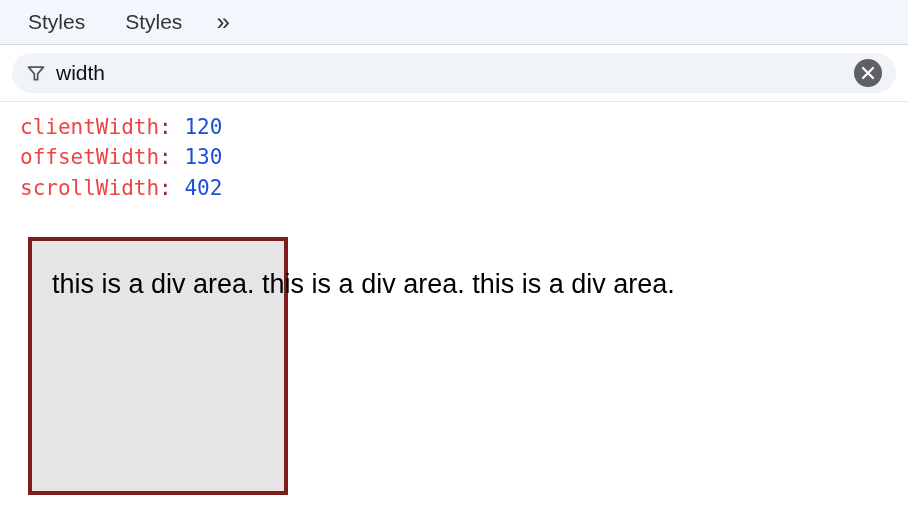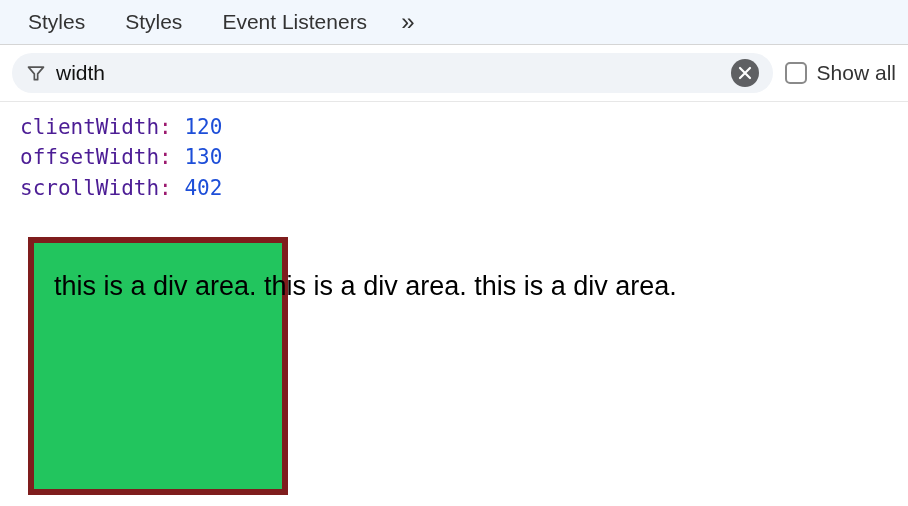--- a/index.html
+++ b/index.html
@@ -104,75 +104,70 @@
   .props {
     padding: 10px 20px;
     font-family: Menlo, Consolas, monospace;
     font-size: 21px;
     line-height: 1.45;
   }
   .prop-row {
     white-space: nowrap;
   }
   .prop-key {
-    color: #4c1d95;
+    color: #ef4444;
   }
   .colon {
     color: #9c1a6f;
   }
   .prop-val {
     color: #1d4ed8;
   }
   .demo-area {
     padding: 24px 0 0 28px;
   }
   .demo-box {
     width: 260px;
     height: 258px;
-    border: 6px solid #7f1d1d;
-    background: #22c55e;
+    border: 4px solid #7f1d1d;
+    background: #e5e5e5;
     overflow: visible;
     position: relative;
   }
   .demo-text {
     position: absolute;
     left: 20px;
     top: 28px;
     font-size: 27px;
     color: #000;
     white-space: nowrap;
     font-family: -apple-system, BlinkMacSystemFont, "Segoe UI", Helvetica, Arial, sans-serif;
   }
 </style>
 </head>
 <body>
 
 <div class="tabs">
   <div class="tab">Styles</div>
   <div class="tab">Styles</div>
-  <div class="tab">Event Listeners</div>
   <div class="tab-more">»</div>
 </div>
 
 <div class="filter-bar">
   <div class="filter-input-wrap">
     <svg width="20" height="20" viewBox="0 0 24 24">
       <path d="M3 5 L21 5 L14 13 L14 20 L10 20 L10 13 Z" fill="none" stroke="#555" stroke-width="2" stroke-linejoin="round"></path>
     </svg>
     <input class="filter-input" type="text" value="width" style="">
     <div class="clear-btn">
       <svg width="14" height="14" viewBox="0 0 14 14">
         <path d="M2 2 L12 12 M12 2 L2 12" stroke="#fff" stroke-width="2.2" stroke-linecap="round"></path>
       </svg>
     </div>
   </div>
-  <label class="showall">
-    <input type="checkbox" style="">
-    <span>Show all</span>
-  </label>
 </div>
 
 <div class="props">
   <div class="prop-row">
     <span class="prop-key">clientWidth</span><span class="colon">: </span><span class="prop-val">120</span>
   </div>
   <div class="prop-row">
     <span class="prop-key">offsetWidth</span><span class="colon">: </span><span class="prop-val">130</span>
   </div>
   <div class="prop-row">

